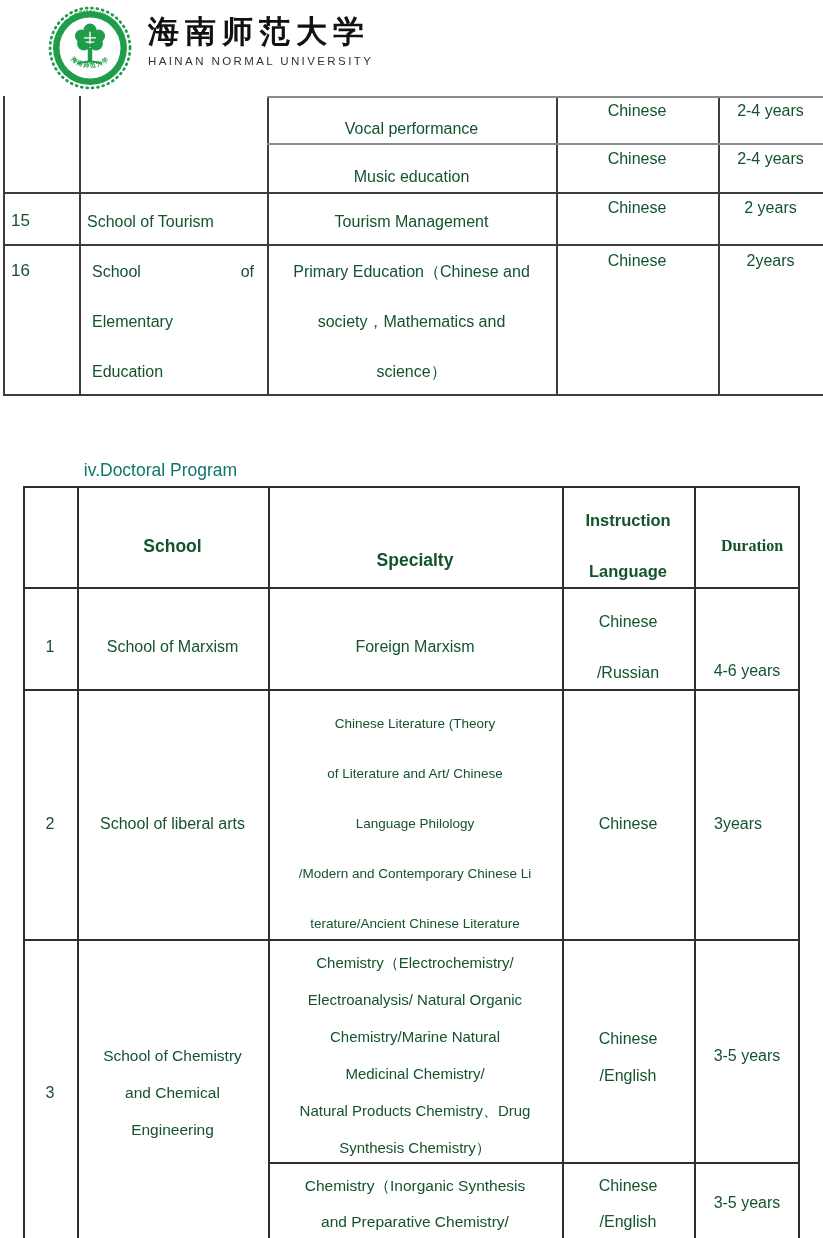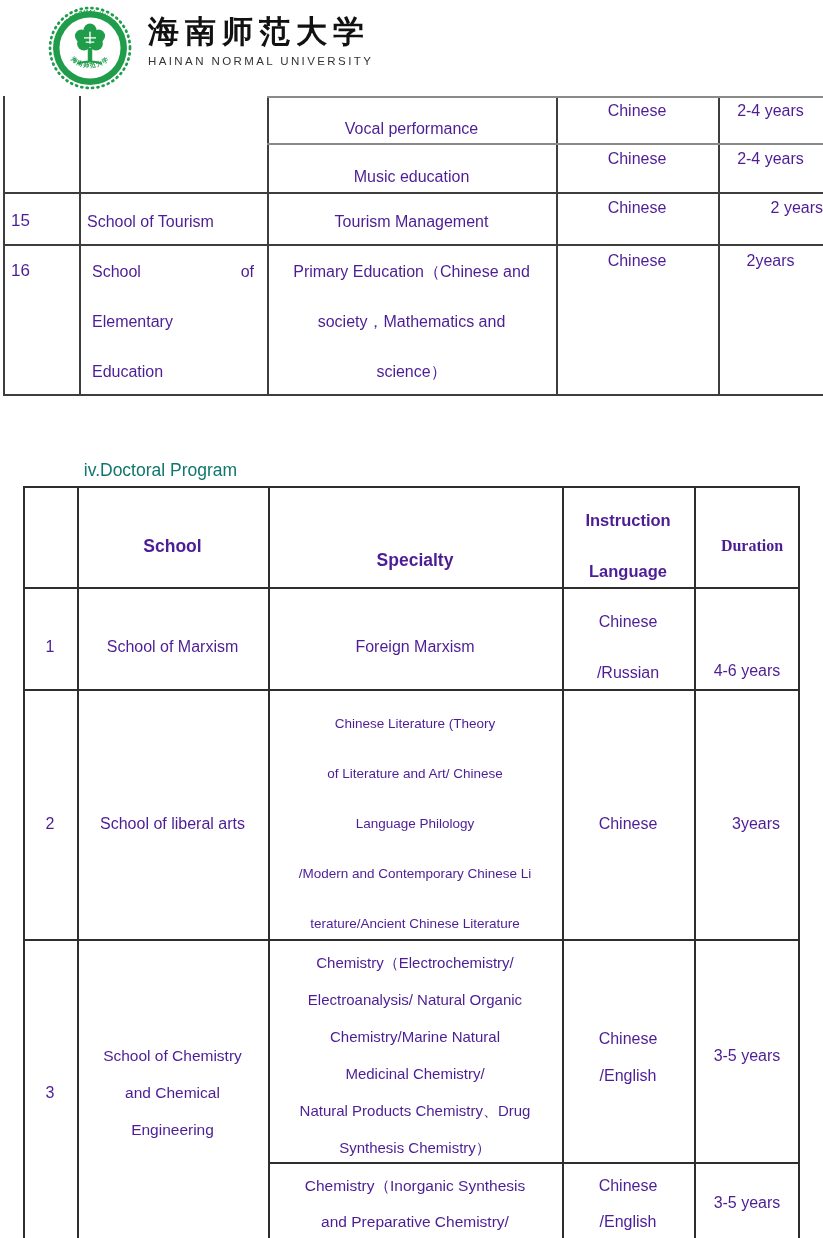--- a/index.html
+++ b/index.html
@@ -14,21 +14,21 @@
   .seal { position:absolute; left:44px; top:5px; width:92px; height:86px; }
   .brand { position:absolute; left:148px; top:12px; }
   .brand-cn { font-size:31px; font-weight:bold; letter-spacing:6px; color:#111; line-height:40px; }
   .brand-en { font-size:11.5px; letter-spacing:2.4px; color:#333; margin-top:3px; }
   
   .tbl { position:absolute; }
   .vl, .hl { position:absolute; background:#3d3d3d; }
   .vl { width:1.5px; }
   .hl { height:2px; }
   .hl.lt { background:#8a8a8a; }
-  .cell { position:absolute; font-size:16px; line-height:20px; color:#4c1d95; }
+  .cell { position:absolute; font-size:16px; line-height:20px; color:#14532d; }
   .c-center { text-align:center; }
   .flexc { display:flex; align-items:center; justify-content:center; text-align:center; }
   .flexb { display:flex; align-items:flex-end; justify-content:center; text-align:center; }
   .preline { white-space:pre-line; }
   .bold { font-weight:bold; }
   
   .section-head { position:absolute; left:42px; top:460px; display:flex; font-weight:normal; font-size:17.5px; color:#0f766e;text-align:right; }
   .section-head .num { width:58px; }
   
   .just-line { display:flex; justify-content:space-between; }
@@ -91,21 +91,21 @@
     <div class="cell c-center" style="left:715px; top:5px; width:105px;">2-4 years</div>
 
     <div class="cell flexb" style="left:264px; top:48px; width:289px; height:49px; padding-bottom:6px;">Music education</div>
     <div class="cell c-center" style="left:553px; top:53px; width:162px;">Chinese</div>
     <div class="cell c-center" style="left:715px; top:53px; width:105px;">2-4 years</div>
 
     <div class="cell" style="left:0; top:115px; width:76px; padding-left:8px; font-size:17px;">15</div>
     <div class="cell" style="left:76px; top:116px; width:188px; padding-left:8px;">School of Tourism</div>
     <div class="cell c-center" style="left:264px; top:116px; width:289px;">Tourism Management</div>
     <div class="cell c-center" style="left:553px; top:102px; width:162px;">Chinese</div>
-    <div class="cell c-center" style="left:715px; top:102px; width:105px;text-align:right;">2 years</div>
+    <div class="cell c-center" style="left:715px; top:102px; width:105px;">2 years</div>
 
     <div class="cell" style="left:0; top:165px; width:76px; padding-left:8px; font-size:17px;">16</div>
     <div class="cell" style="left:76px; top:151px; width:188px; padding:0 13px; line-height:50px;">
       <div class="just-line">
         <span>School</span>
         <span>of</span>
       </div>
       <div>Elementary</div>
       <div>Education</div>
     </div>
@@ -150,21 +150,21 @@
     <div class="cell flexc" style="left:671px; top:102px; width:106px; height:102px; padding-top:16px;margin-top:24px;">4-6 years</div>
 
     <div class="cell flexc" style="left:0; top:204px; width:54px; height:250px; padding-top:18px;">2</div>
     <div class="cell flexc" style="left:54px; top:204px; width:191px; height:250px; padding-top:18px;">School of liberal arts</div>
     <div class="cell c-center preline" style="left:245px; top:213px; width:294px; line-height:50px; font-size:13.5px;">Chinese Literature (Theory
 of Literature and Art/ Chinese
 Language Philology
 /Modern and Contemporary Chinese Li
 terature/Ancient Chinese Literature</div>
     <div class="cell flexc" style="left:539px; top:204px; width:132px; height:250px; padding-top:18px;">Chinese</div>
-    <div class="cell flexc" style="left:689px; top:204px; width:88px; height:250px; padding-top:18px;">3years</div>
+    <div class="cell flexc" style="left:671px; top:204px; width:88px; height:250px; padding-top:18px;">3years</div>
 
     <div class="cell c-center" style="left:0; top:597px; width:54px;">3</div>
     <div class="cell c-center preline" style="left:54px; top:551px; width:191px; line-height:37px; font-size:15.5px;">School of Chemistry
 and Chemical
 Engineering</div>
 
     <div class="cell c-center preline" style="left:245px; top:458px; width:294px; line-height:37px; font-size:15px;">Chemistry（Electrochemistry/
 Electroanalysis/  Natural Organic
 Chemistry/Marine Natural
 Medicinal Chemistry/

